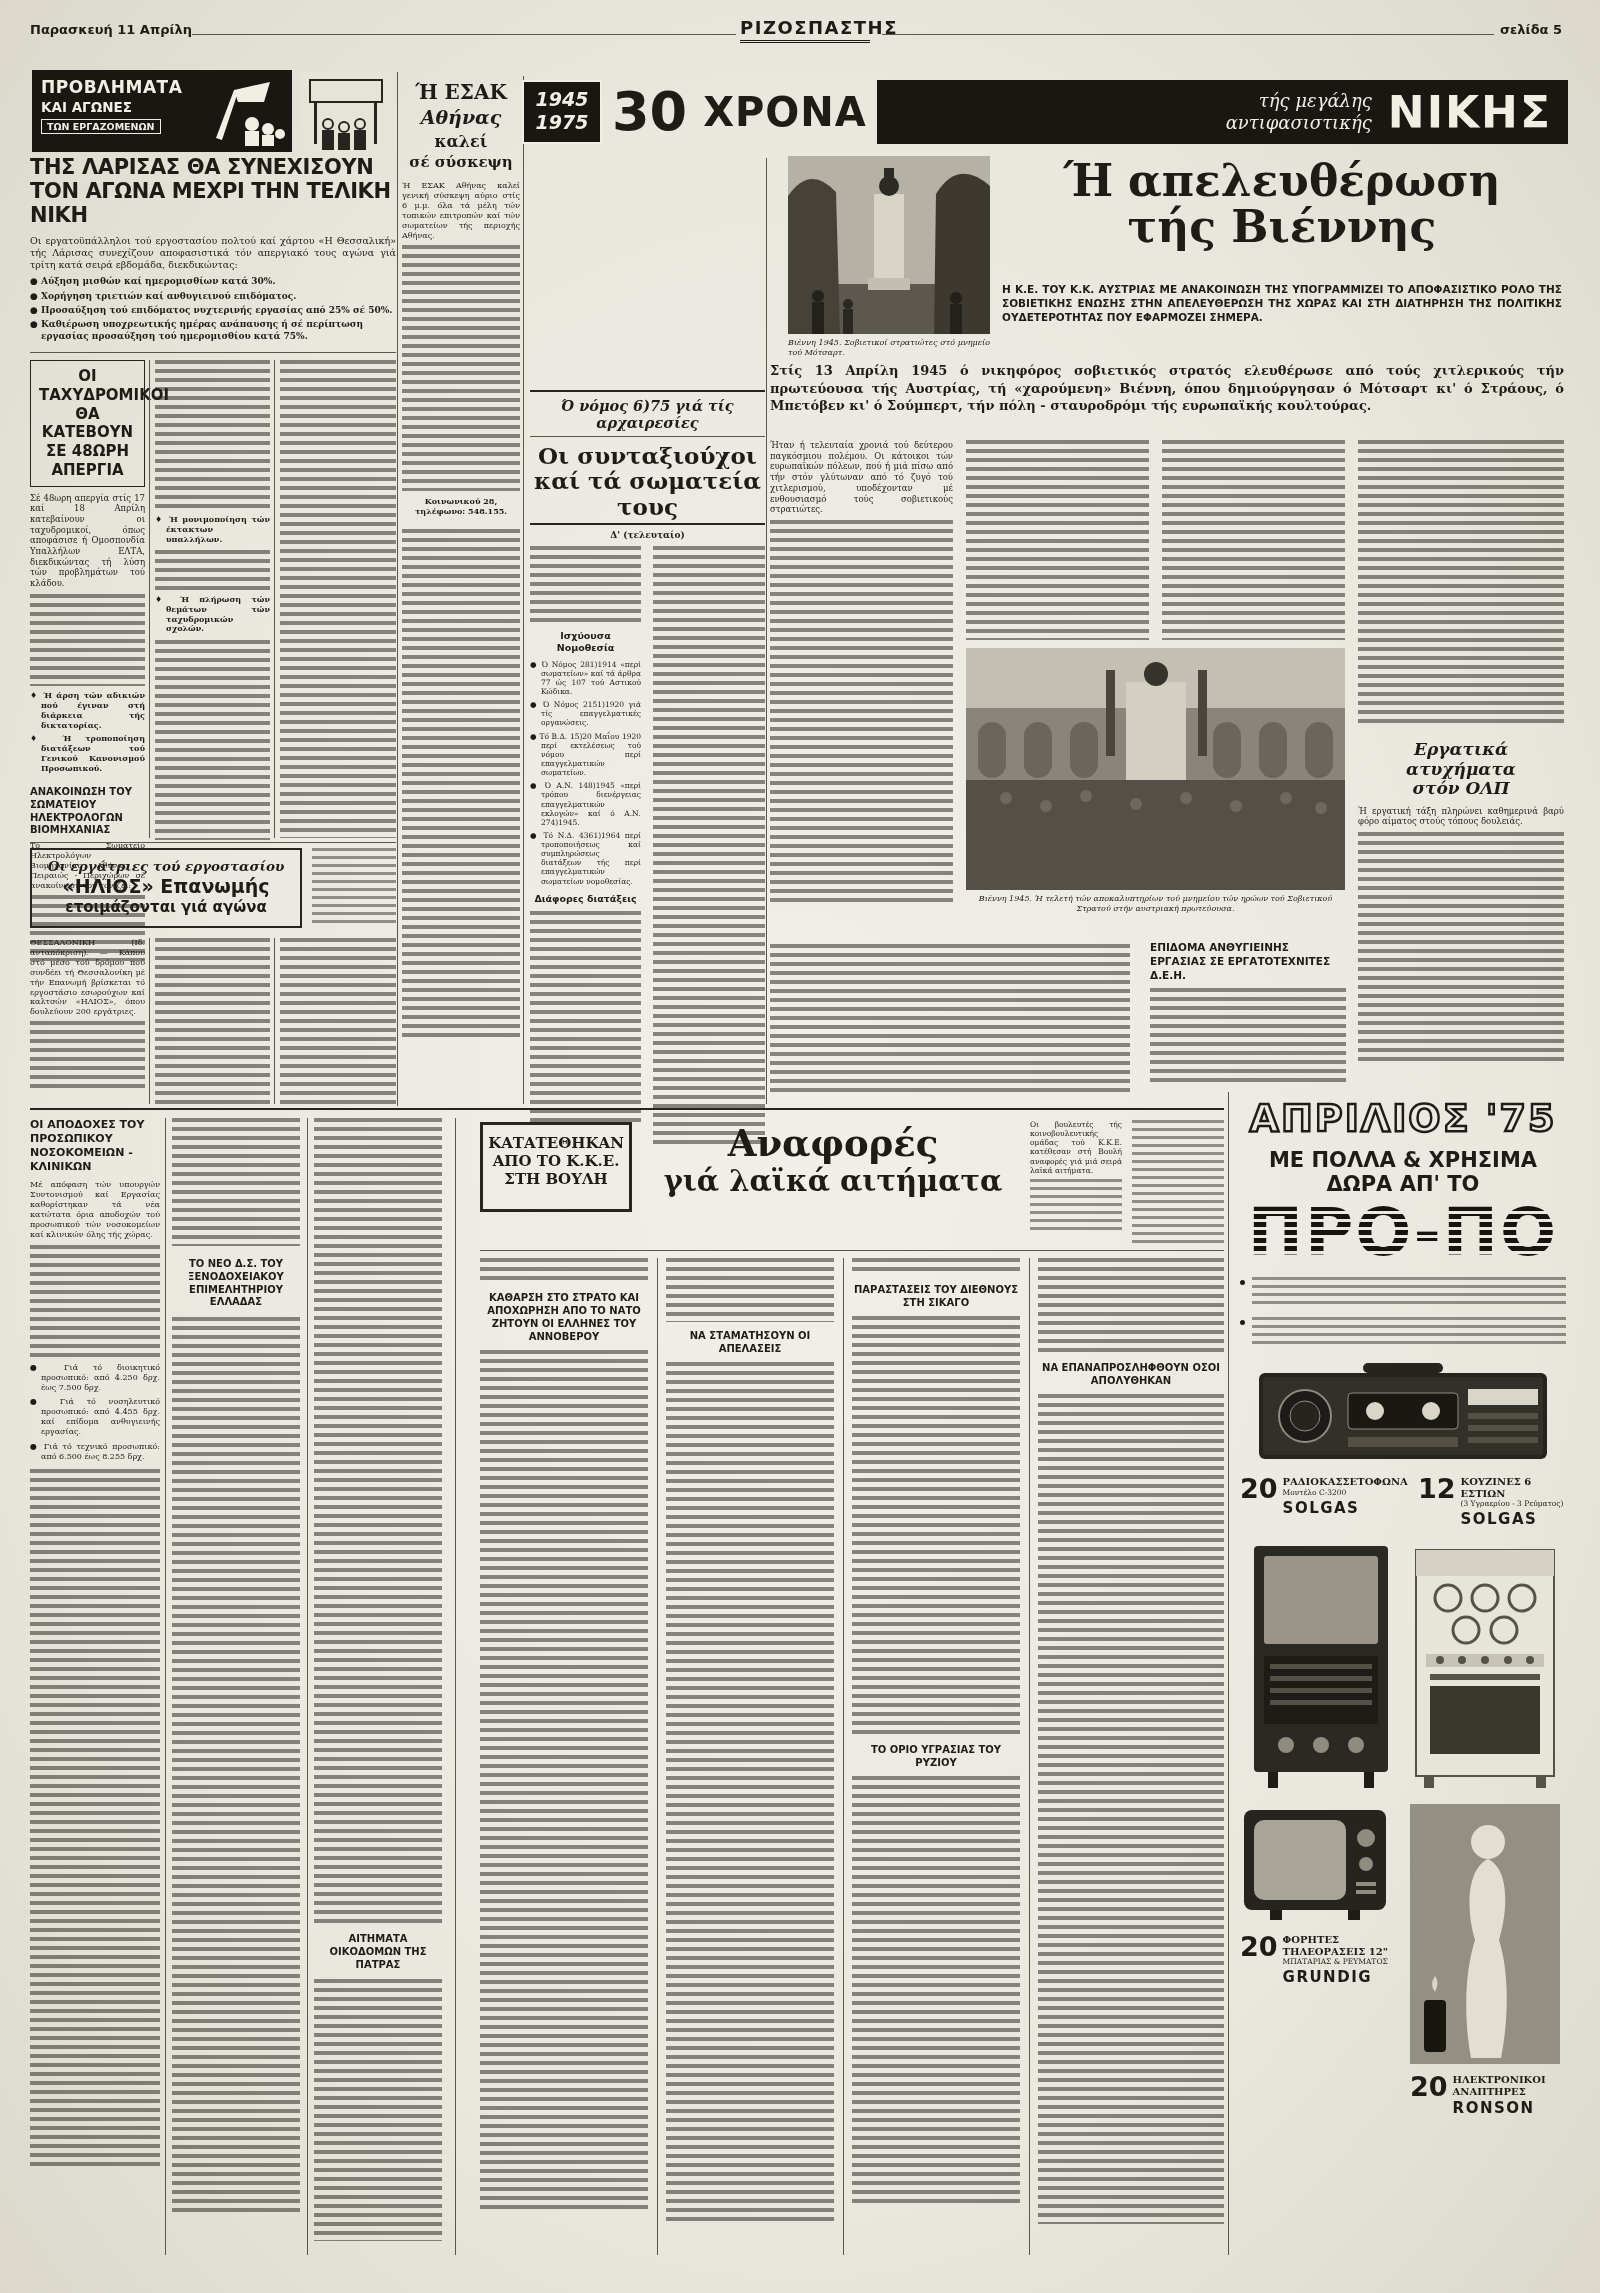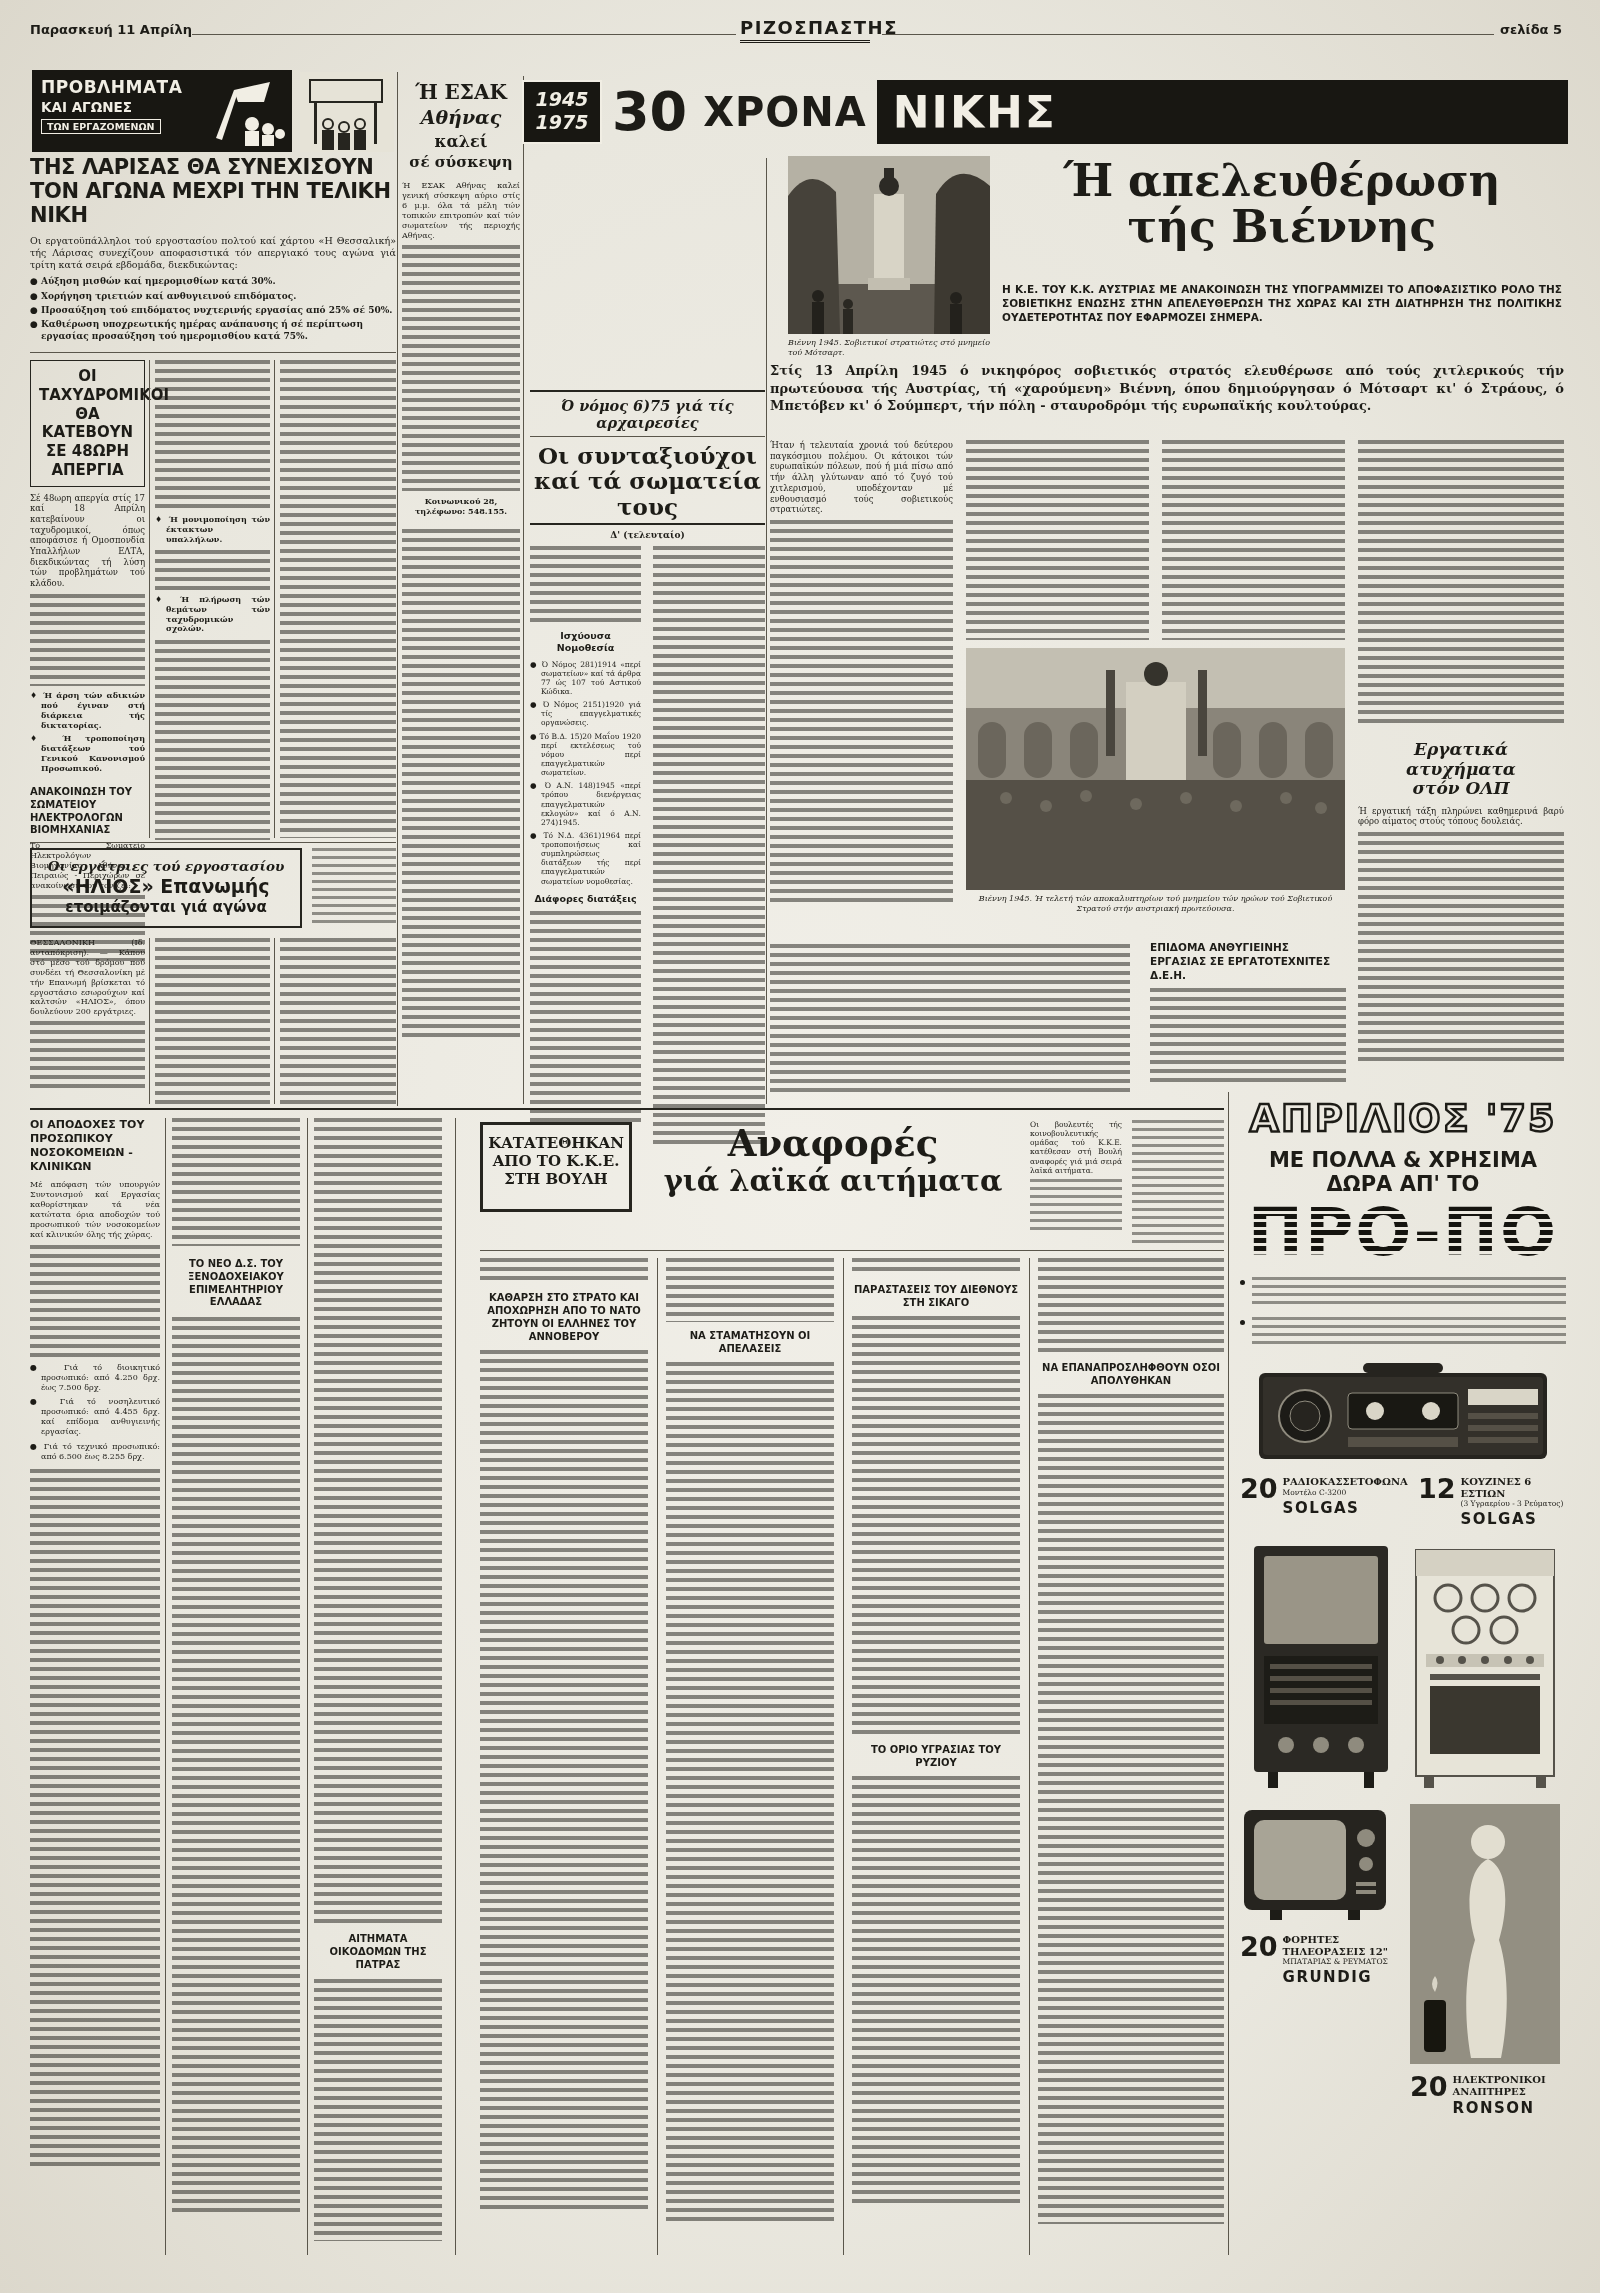--- a/index.html
+++ b/index.html
@@ -260,20 +260,24 @@
   <div class="abs" style="left:522px;top:80px;width:1046px;height:64px;display:flex;align-items:stretch">
     <div class="wbx ctr" style="width:80px;box-shadow:inset 0 0 0 2px #f1eee4;padding-top:8px">
       <div class="sans b i" style="font-size:19px;line-height:1.2">1945</div>
       <div class="sans b i" style="font-size:19px;line-height:1.2">1975</div>
     </div>
     <div style="display:flex;align-items:center;padding:0 10px;gap:16px">
       <span class="sans" style="font-size:54px;font-weight:900;line-height:1">30</span>
       <span class="sans" style="font-size:40px;font-weight:900;letter-spacing:1px">ΧΡΟΝΑ</span>
     </div>
     <div class="wbx" style="flex:1;display:flex;align-items:center;gap:16px;padding:0 16px">
+      <div style="flex:1;text-align:right">
+        <div class="i" style="font-size:18px;line-height:1.2">τής μεγάλης</div>
+        <div class="i" style="font-size:18px;line-height:1.2">αντιφασιστικής</div>
+      </div>
       <span class="sans" style="font-size:44px;font-weight:900;letter-spacing:2px">ΝΙΚΗΣ</span>
     </div>
   </div>
 
   <div class="abs" style="left:788px;top:156px;width:202px;height:178px">
     <svg viewBox="0 0 202 178" width="202" height="178" preserveAspectRatio="none">
       <rect width="202" height="178" fill="#b5b1a4"></rect>
       <rect y="128" width="202" height="50" fill="#5d584f"></rect>
       <path d="M0 40 Q22 8 48 36 L52 178 L0 178 Z" fill="#46423a"></path>
       <path d="M202 30 Q170 2 148 38 L146 178 L202 178 Z" fill="#3d3931"></path>
@@ -292,21 +296,21 @@
   <div class="abs i t8 jst" style="left:788px;top:338px;width:202px">Βιέννη 1945. Σοβιετικοί στρατιώτες στό μνημείο τού Μότσαρτ.</div>
 
   <div class="abs ctr" style="left:1002px;top:158px;width:560px">
     <div class="b" style="font-size:44px;line-height:1.04">Ή απελευθέρωση</div>
     <div class="b" style="font-size:44px;line-height:1.04">τής Βιέννης</div>
   </div>
   <div class="abs sans b t105 jst" style="left:1002px;top:282px;width:560px">Η Κ.Ε. ΤΟΥ Κ.Κ. ΑΥΣΤΡΙΑΣ ΜΕ ΑΝΑΚΟΙΝΩΣΗ ΤΗΣ ΥΠΟΓΡΑΜΜΙΖΕΙ ΤΟ ΑΠΟΦΑΣΙΣΤΙΚΟ ΡΟΛΟ ΤΗΣ ΣΟΒΙΕΤΙΚΗΣ ΕΝΩΣΗΣ ΣΤΗΝ ΑΠΕΛΕΥΘΕΡΩΣΗ ΤΗΣ ΧΩΡΑΣ ΚΑΙ ΣΤΗ ΔΙΑΤΗΡΗΣΗ ΤΗΣ ΠΟΛΙΤΙΚΗΣ ΟΥΔΕΤΕΡΟΤΗΤΑΣ ΠΟΥ ΕΦΑΡΜΟΖΕΙ ΣΗΜΕΡΑ.</div>
   <div class="abs b jst" style="left:770px;top:362px;width:794px;font-size:13px;line-height:1.35">Στίς 13 Απρίλη 1945 ό νικηφόρος σοβιετικός στρατός ελευθέρωσε από τούς χιτλερικούς τήν πρωτεύουσα τής Αυστρίας, τή «χαρούμενη» Βιέννη, όπου δημιούργησαν ό Μότσαρτ κι' ό Στράους, ό Μπετόβεν κι' ό Σούμπερτ, τήν πόλη - σταυροδρόμι τής ευρωπαϊκής κουλτούρας.</div>
 
   <div class="abs" style="left:770px;top:440px;width:183px;height:494px">
-    <div class="jst t85">Ήταν ή τελευταία χρονιά τού δεύτερου παγκόσμιου πολέμου. Οι κάτοικοι τών ευρωπαϊκών πόλεων, πού ή μιά πίσω από τήν άλλη γλύτωναν από τό ζυγό τού χιτλερισμού, υποδέχονταν μέ ενθουσιασμό τούς σοβιετικούς στρατιώτες.</div>
+    <div class="jst t85">Ήταν ή τελευταία χρονιά τού δεύτερου παγκόσμιου πολέμου. Οι κάτοικοι τών ευρωπαϊκών πόλεων, πού ή μιά πίσω από τήν στόν γλύτωναν από τό ζυγό τού χιτλερισμού, υποδέχονταν μέ ενθουσιασμό τούς σοβιετικούς στρατιώτες.</div>
     <div class="gk" style="height:386px;margin-top:5px"></div>
   </div>
   <div class="abs gk" style="left:966px;top:440px;width:183px;height:200px"></div>
   <div class="abs gk" style="left:1162px;top:440px;width:183px;height:200px"></div>
   <div class="abs gk" style="left:1358px;top:440px;width:206px;height:288px"></div>
 
   <div class="abs" style="left:966px;top:648px;width:379px;height:242px">
     <svg viewBox="0 0 379 242" width="379" height="242" preserveAspectRatio="none">
       <rect width="379" height="242" fill="#aaa699"></rect>
       <rect width="379" height="70" fill="#c3bfb2"></rect>

